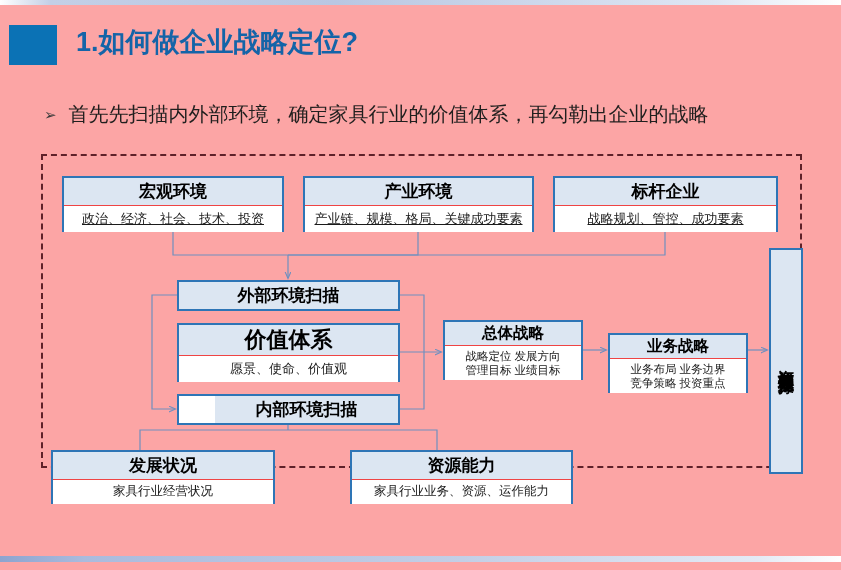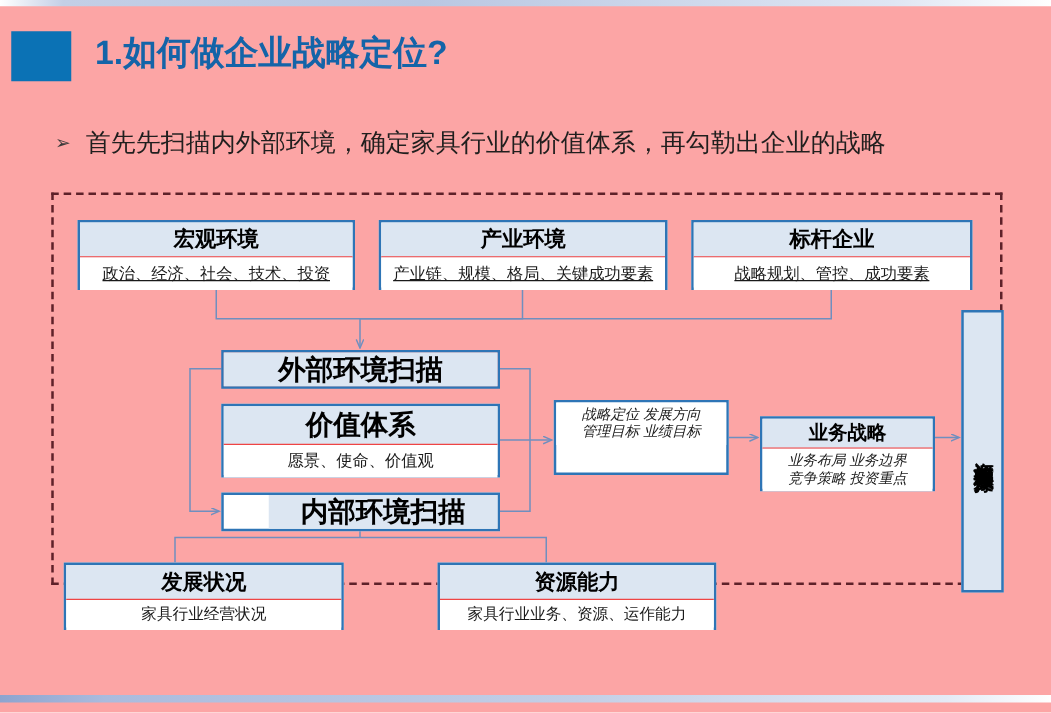--- a/index.html
+++ b/index.html
@@ -112,33 +112,33 @@
   .top-node { height: 56px; }
   .top-node .hd { height: 28px; font-size: 17px; }
   .top-node .bd { height: 26px; font-size: 13px; text-decoration: underline; }
 
   #n-macro   { left: 62px;  top: 176px; width: 222px; }
   #n-industry{ left: 303px; top: 176px; width: 231px; }
   #n-bench   { left: 553px; top: 176px; width: 225px; }
 
   
   .scan-node { height: 31px; }
-  .scan-node .hd { height: 27px; font-size: 22px; }
+  .scan-node .hd { height: 27px; font-size: 17px; }
 
   #n-ext  { left: 177px; top: 280px; width: 223px; }
   #n-int  { left: 177px; top: 394px; width: 223px; padding-left: 36px; }
 
   #n-value { left: 177px; top: 323px; width: 223px; height: 59px; }
   #n-value .hd { height: 31px; font-size: 22px; }
   #n-value .bd { height: 26px; font-size: 13px; }
 
   
   .strat-node { height: 60px; }
   .strat-node .hd { height: 24px; font-size: 15.5px; }
-  .strat-node .bd { height: 34px; font-size: 11.5px; font-style: italic; }
+  .strat-node .bd { height: 34px; font-size: 11.5px; }
 
   #n-overall { left: 443px; top: 320px; width: 140px; }
   #n-biz     { left: 608px; top: 333px; width: 140px; }
 
   
   .bot-node { height: 54px; }
   .bot-node .hd { height: 28px; font-size: 17px; }
   .bot-node .bd { height: 24px; font-size: 12.5px; }
 
   #n-dev { left: 51px;  top: 450px; width: 224px; }
@@ -247,20 +247,21 @@
   <div class="node" id="n-value">
     <div class="hd">价值体系</div>
     <div class="bd">愿景、使命、价值观</div>
   </div>
 
   <div class="node scan-node solo" id="n-int">
     <div class="hd">内部环境扫描</div>
   </div>
 
   <div class="node strat-node" id="n-overall">
+    <div class="hd">总体战略</div>
     <div class="bd">
       <div>
         <div>战略定位  发展方向</div>
         <div>管理目标  业绩目标</div>
       </div>
     </div>
   </div>
 
   <div class="node strat-node" id="n-biz">
     <div class="hd">业务战略</div>

